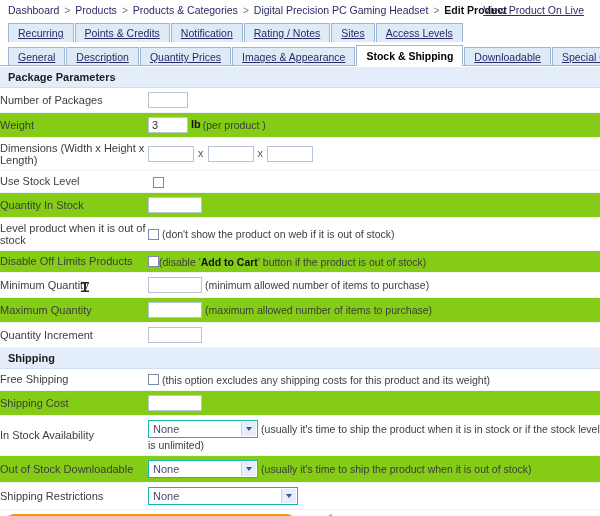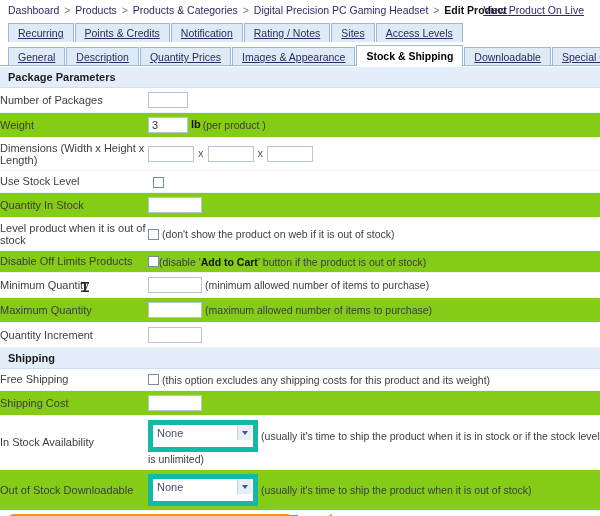--- a/index.html
+++ b/index.html
@@ -143,22 +143,22 @@
     vertical-align: middle;
   }
   .hint b { color: #111; text-align: center; }
   .unit { font-weight: bold; color: #111; padding: 0 2px 0 3px; }
   .xsep { color: #555; padding: 0 4px; }
 
   
   .sel {
     display: inline-block;
     position: relative;
-    height: 32px;
-    border: 5px solid #14b8a6;
+    height: 18px;
+    border: 1px solid #14b8a6;
     background: #ffffff;
     vertical-align: middle;
     cursor: pointer;
   }
   .sel .val {
     display: block;
     line-height: 16px;
     padding-left: 4px;
     padding-right: 20px;
     font-size: 11px;

